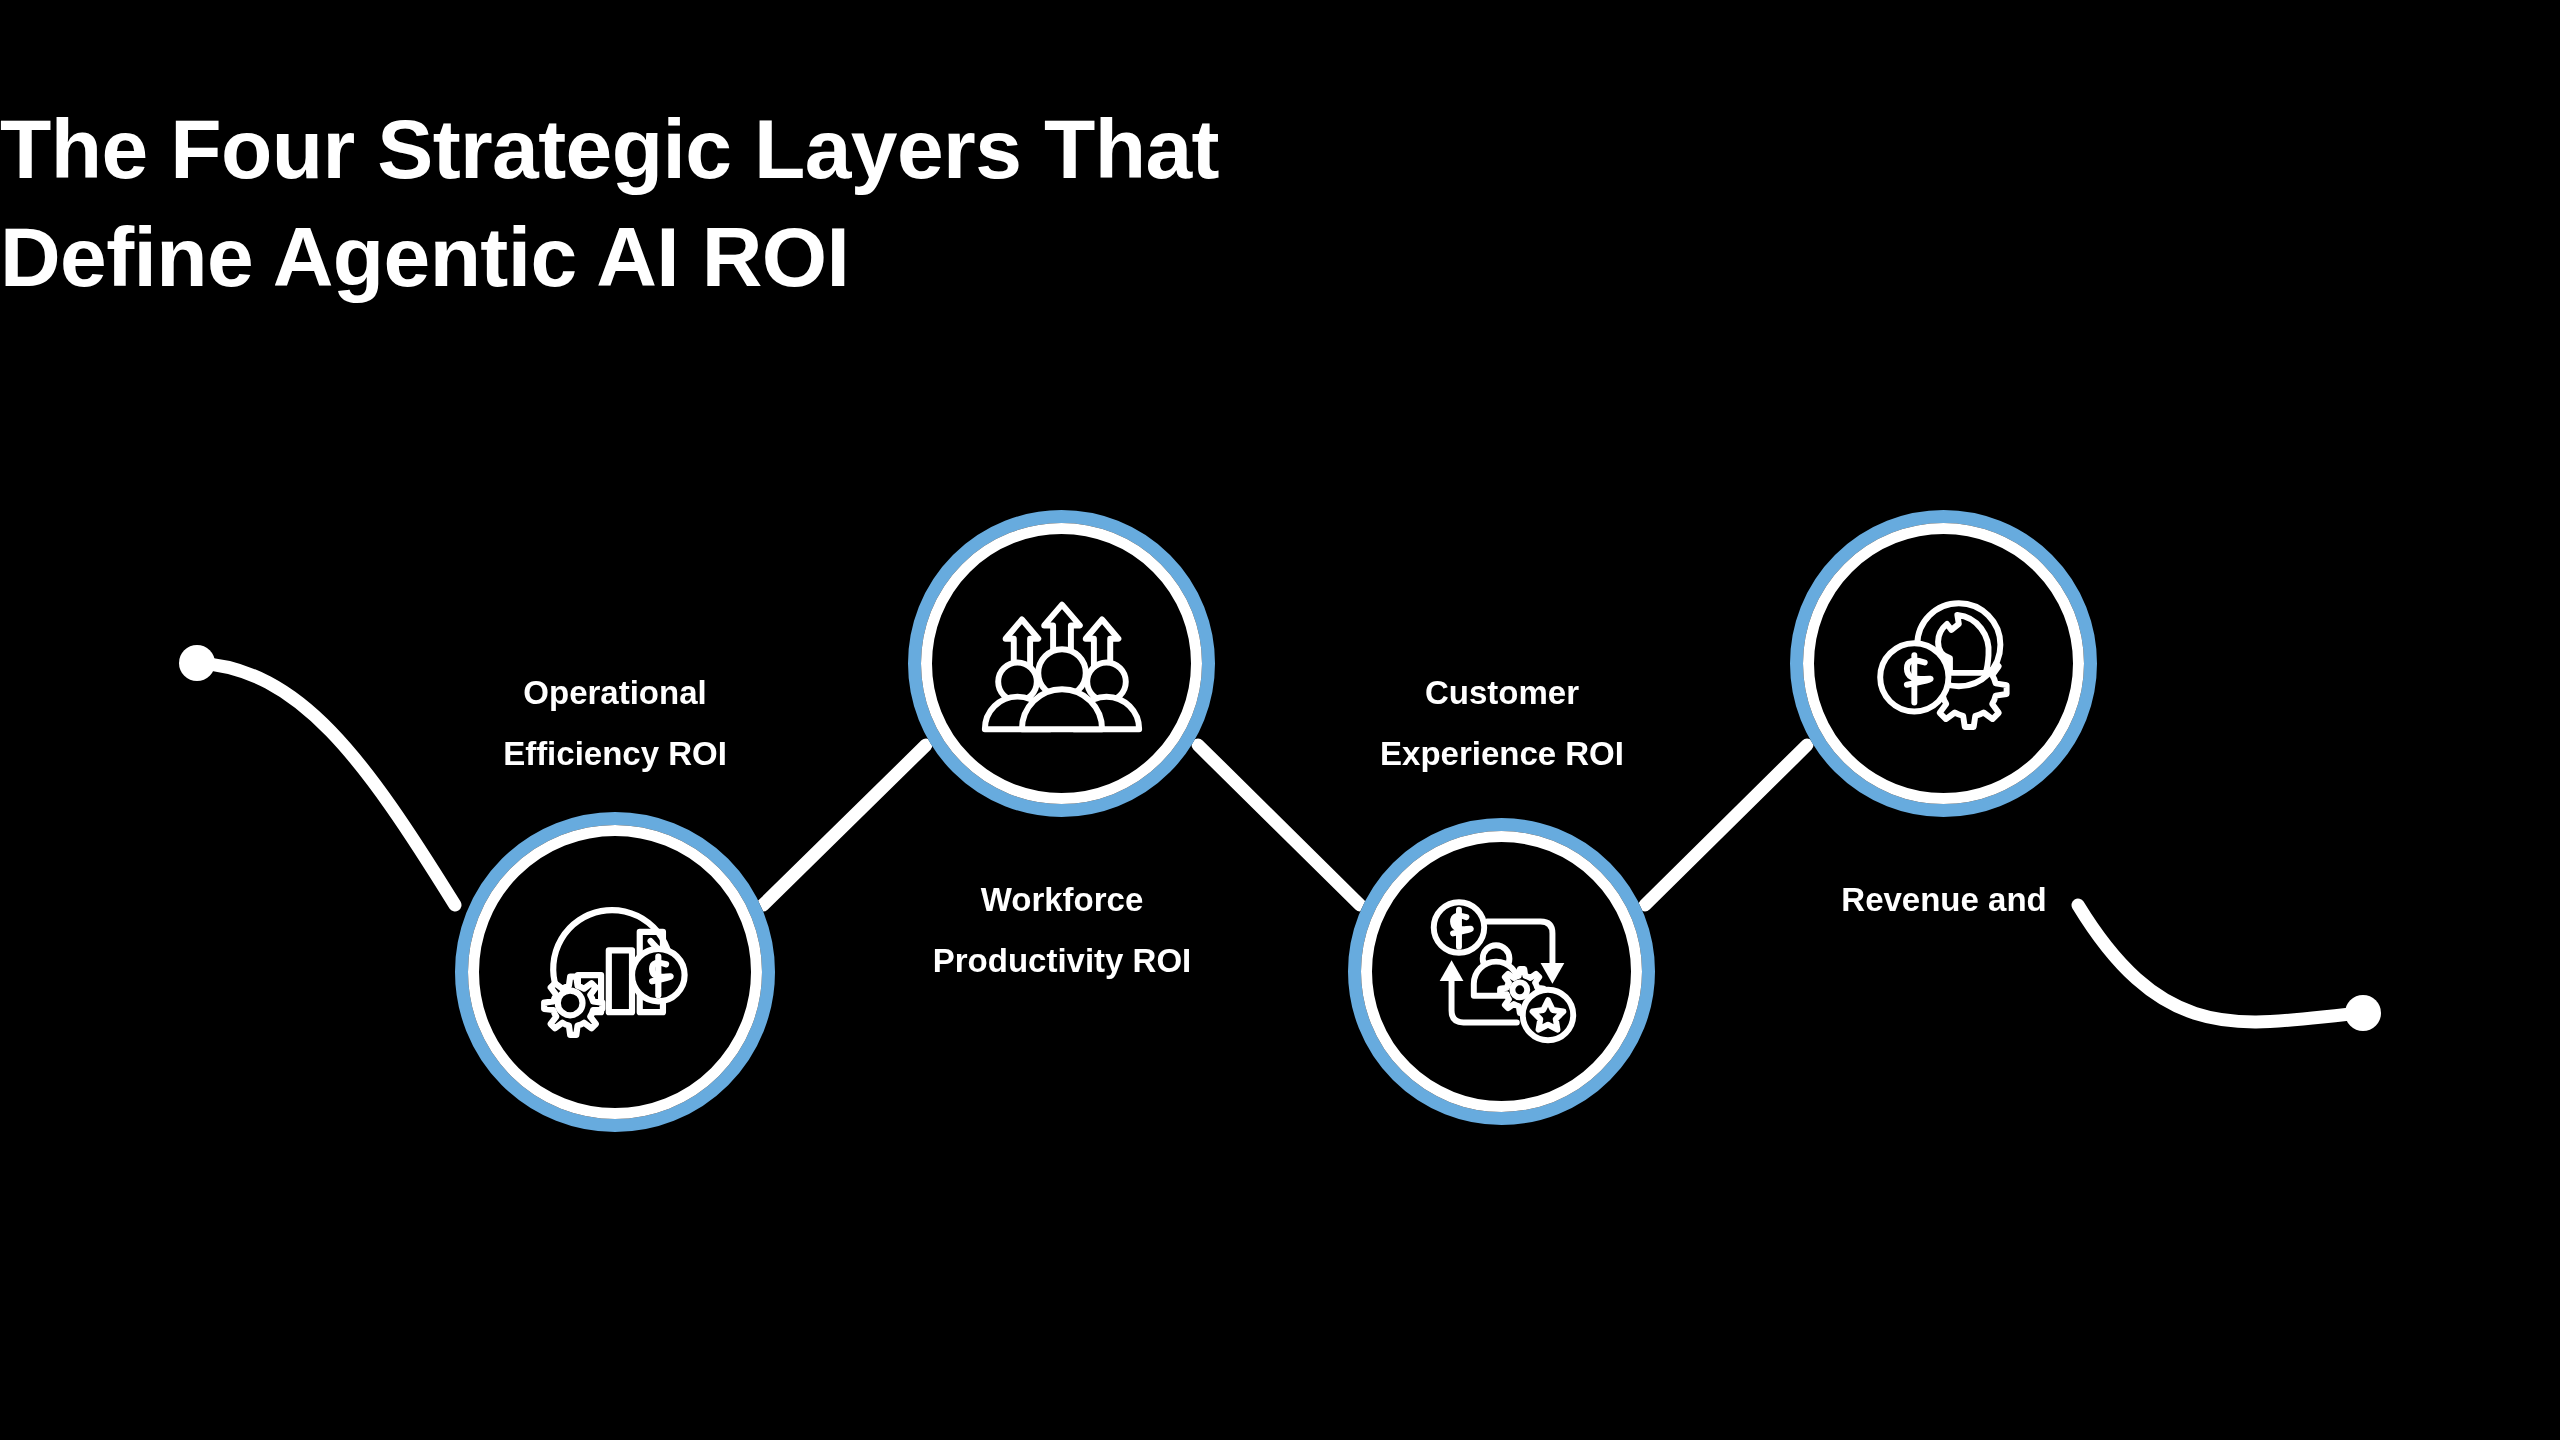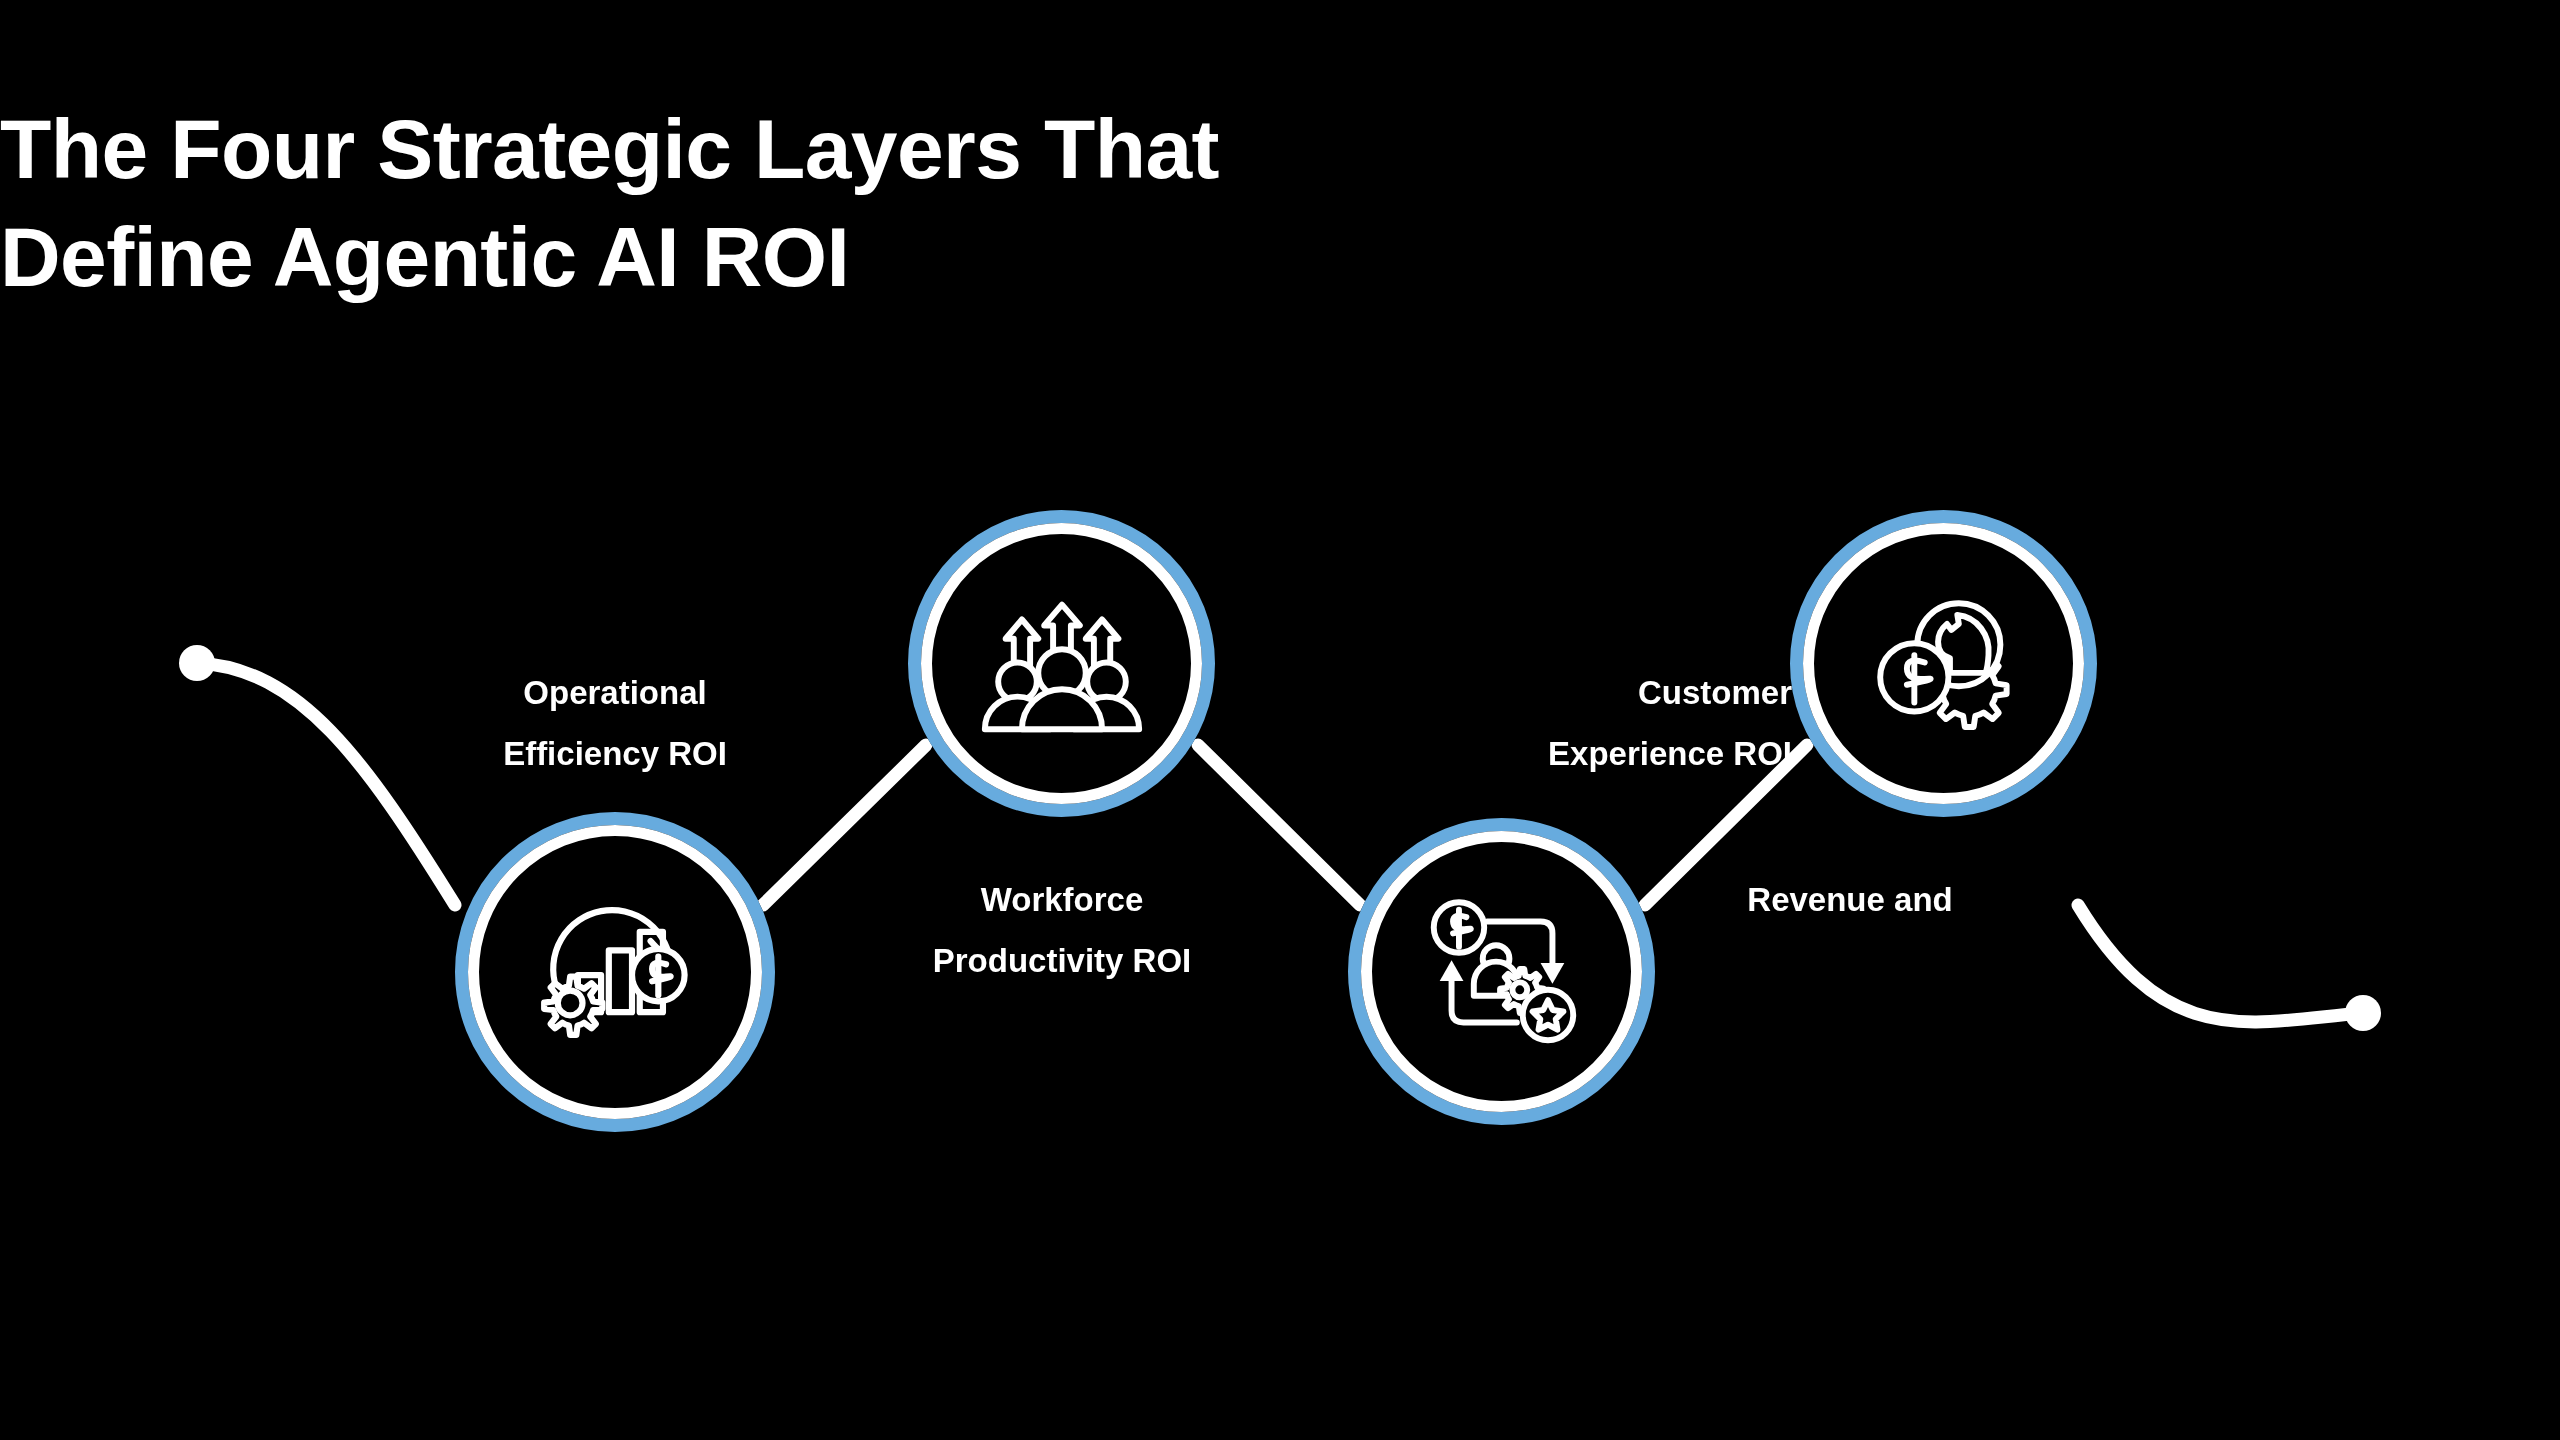--- a/index.html
+++ b/index.html
@@ -217,21 +217,21 @@
 
         <circle cx="72" cy="72" r="6" fill="#000000"></circle>
         <path d="M 72 58 l 3 0 l 0.7 4.6 a 10 10 0 0 1 3.4 1.4 l 3.8 -2.8 l 2.2 2.2 l -2.8 3.8 a 10 10 0 0 1 1.4 3.4 l 4.6 0.7 l 0 3 l -4.6 0.7 a 10 10 0 0 1 -1.4 3.4 l 2.8 3.8 l -2.2 2.2 l -3.8 -2.8 a 10 10 0 0 1 -3.4 1.4 l -0.7 4.6 l -3 0 l -0.7 -4.6 a 10 10 0 0 1 -3.4 -1.4 l -3.8 2.8 l -2.2 -2.2 l 2.8 -3.8 a 10 10 0 0 1 -1.4 -3.4 l -4.6 -0.7 l 0 -3 l 4.6 -0.7 a 10 10 0 0 1 1.4 -3.4 l -2.8 -3.8 l 2.2 -2.2 l 3.8 2.8 a 10 10 0 0 1 3.4 -1.4 z" fill="#000000"></path>
         <circle cx="72" cy="72" r="5" fill="#000000"></circle>
 
         <circle cx="91" cy="89" r="17" fill="#000000"></circle>
         <path d="M 91 79 l 3.2 6.6 l 7.2 1 l -5.2 5.1 l 1.2 7.2 l -6.4 -3.4 l -6.4 3.4 l 1.2 -7.2 l -5.2 -5.1 l 7.2 -1 z" fill="#000000"></path>
       </svg>
     </div>
   </div>
-  <div class="node-label" style="left:1212px; top:655px; width:580px;text-align:right;">
+  <div class="node-label" style="left:1212px; top:655px; width:580px;">
     <span class="lbl-line">Customer</span>
     <span class="lbl-line">Experience ROI</span>
   </div>
 
   <div class="node" style="left:1790px; top:510px; width:307px; height:307px;">
     <div class="ring-outer"></div>
     <div class="ring-inner"></div>
     <div class="node-icon">
       <svg viewBox="0 0 120 120" fill="none" stroke="#ffffff" stroke-width="4" stroke-linecap="round" stroke-linejoin="round">
 
@@ -240,17 +240,17 @@
         <circle cx="70" cy="47" r="28" fill="#000000"></circle>
 
         <path d="M 64 66 l 0 -10 q -8 -2 -8 -11 q 0 -7 6 -12 l 3 4 l 5 -4 l -1 -6 q 10 1 16 9 q 6 8 5 18 q -0.5 8 -2 12 z" fill="#000000"></path>
 
         <circle cx="40" cy="69" r="23" fill="#000000"></circle>
         <path d="M 47 59 q -12 -4 -12 4 t 12 7 t -12 4"></path>
         <line x1="40" y1="54" x2="40" y2="86"></line>
       </svg>
     </div>
   </div>
-  <div class="node-label" style="left:1560px; top:862px; width:580px;">
+  <div class="node-label" style="left:1654px; top:862px; width:580px;">
     <span class="lbl-line">Revenue and</span>
   </div>
 
 </div>
 
 </body></html>

